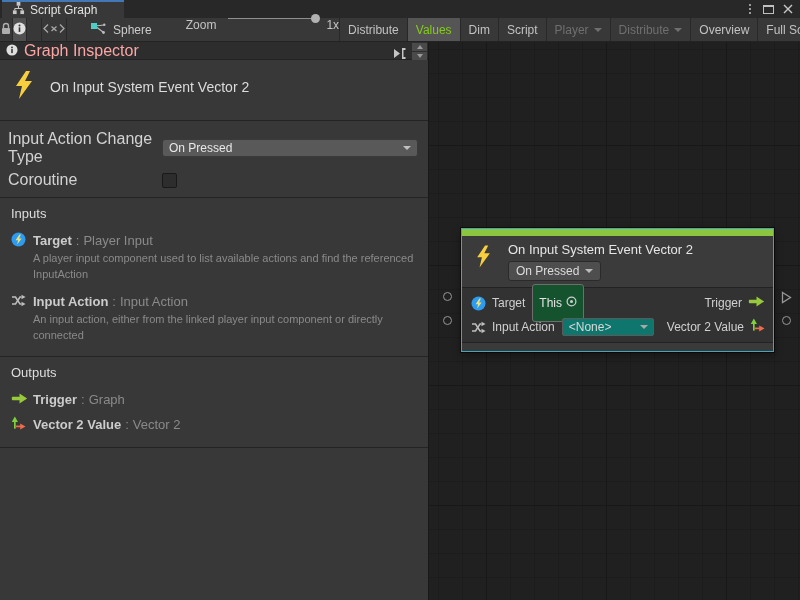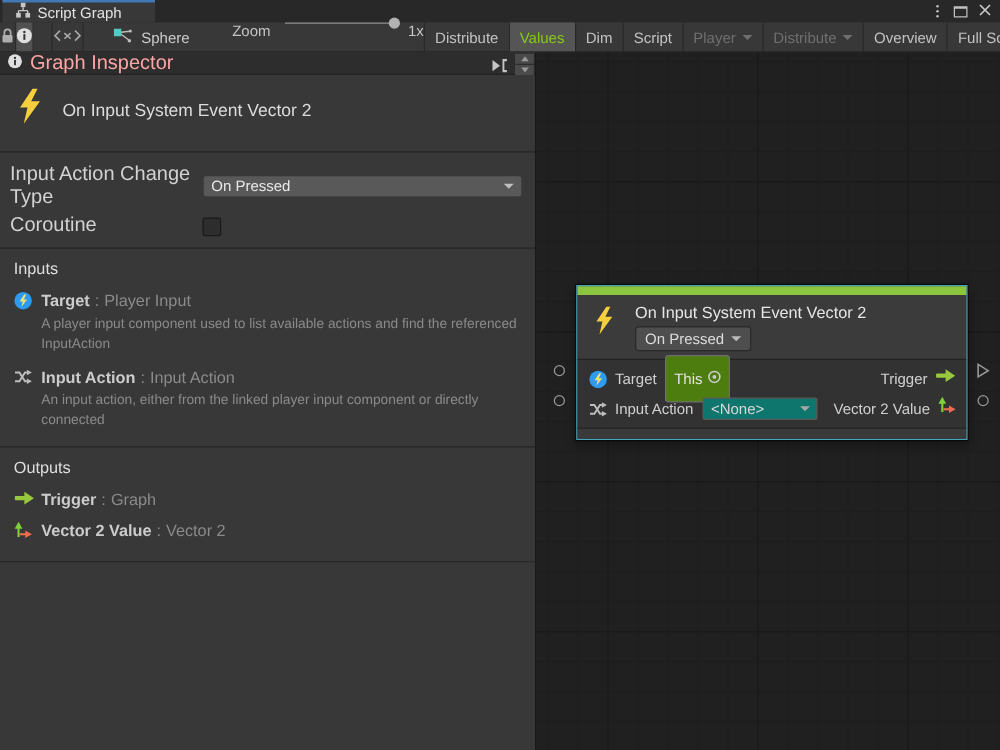--- a/index.html
+++ b/index.html
@@ -98,21 +98,21 @@
   .node-head .col { margin-left:15px; }
   .node-title { font-size:13px; color:#e6e6e6; padding-top:1px; }
   .mode-chip { margin-top:4px; display:inline-flex; align-items:center; gap:6px; padding:2px 7px;
                background:#4e4e4e; border:1px solid #2a2a2a; border-radius:3px; font-size:12px;
                color:#dcdcdc; }
   .mode-chip .caret { color:#bbbbbb; }
   .node-body { background:#323232; padding:3px 8px; }
   .nrow { display:flex; align-items:center; height:24px; }
   .nrow .licon { width:16px; display:flex; justify-content:center; margin-right:6px; }
   .nlabel { font-size:12px; color:#d0d0d0; margin-right:7px; white-space:nowrap; }
-  .this-chip { display:inline-flex; align-items:center; gap:4px; padding:11px 6px; background:#4d7c0f;
+  .this-chip { display:inline-flex; align-items:center; gap:4px; padding:11px 6px; background:#14532d;
                border:1px solid #6e6e6e; border-radius:3px; font-size:12px; color:#e4e4e4; }
   .none-dd { width:92px; height:18px; background:#0f766e; border:1px solid #5a5a5a; border-radius:2px;
              display:flex; align-items:center; padding:0 6px; font-size:12px; color:#d8d8d8; position:relative; }
   .none-dd .caret { position:absolute; right:5px; color:#a8a8a8; }
   .spacer { flex:1; }
   .rlabel { font-size:12px; color:#d0d0d0; margin-right:6px; white-space:nowrap; }
   .node-foot { height:9px; background:#3a3a3a; border-top:1px solid #222222; }
 
   .port-circle { position:absolute; width:9px; height:9px; border:1px solid #979797; border-radius:50%; }
   .port-tri { position:absolute; }

